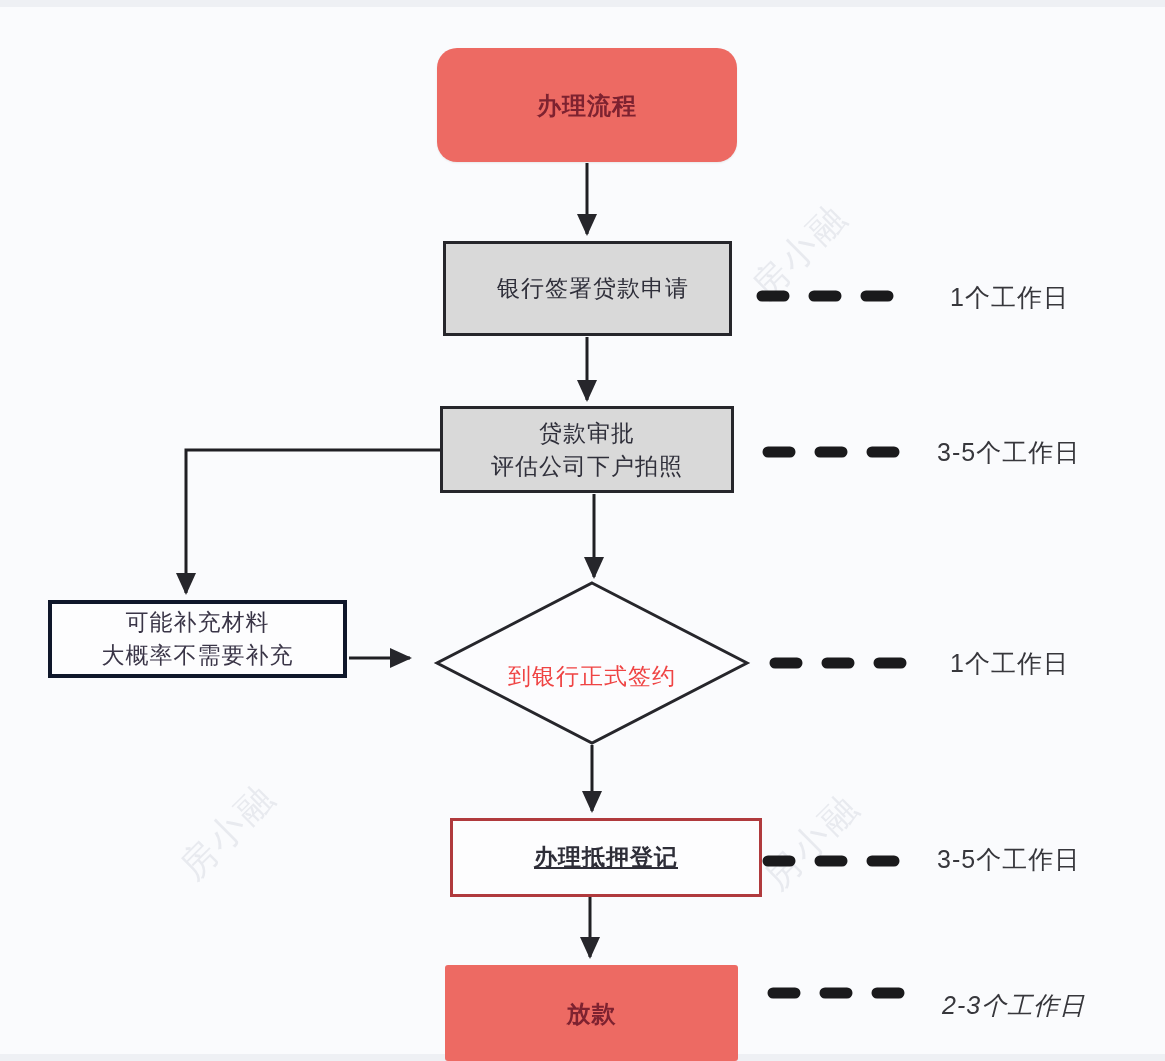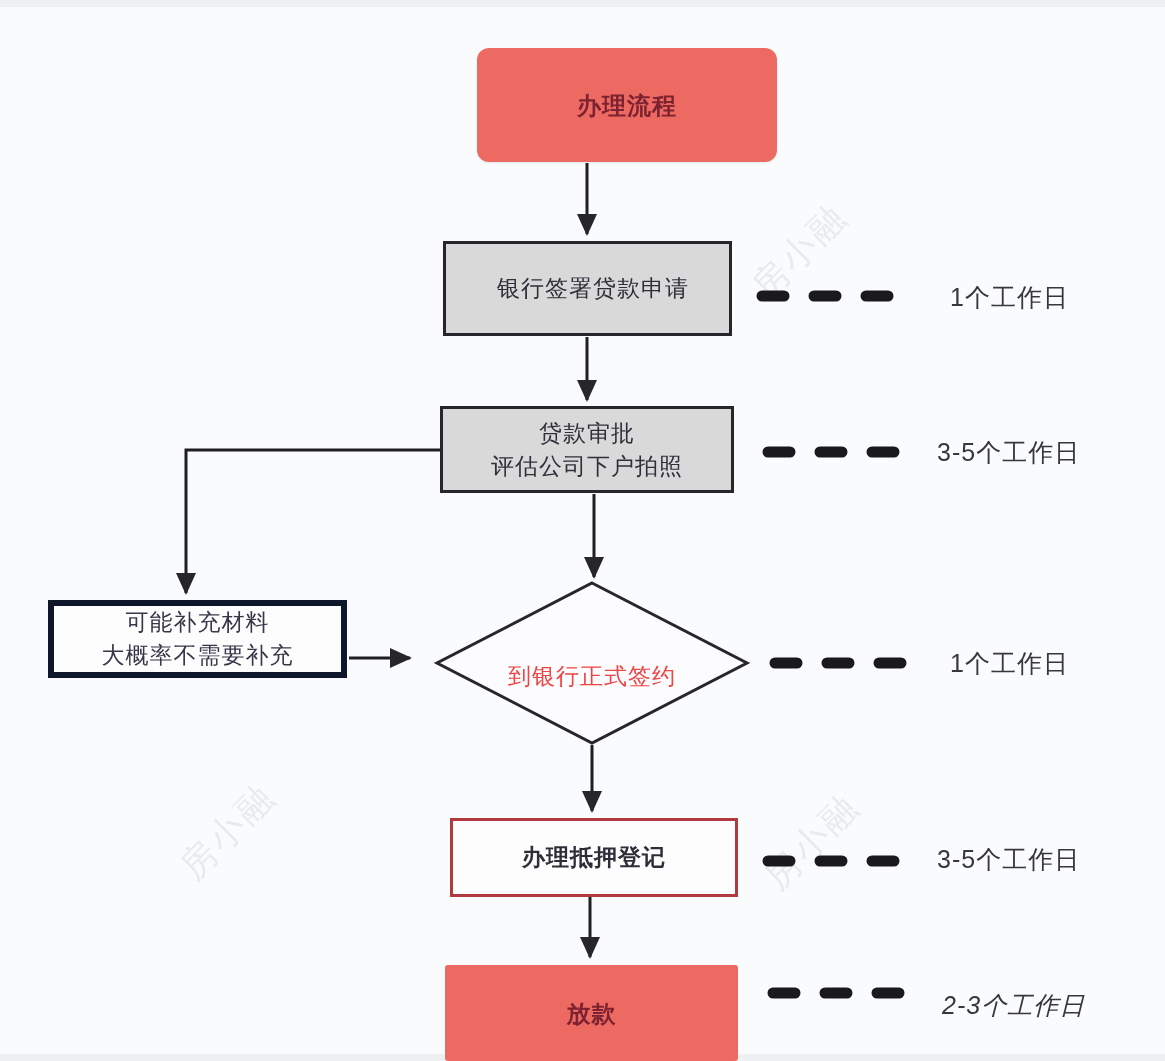--- a/index.html
+++ b/index.html
@@ -30,30 +30,30 @@
     font-size:23px;
     line-height:33px;
     letter-spacing:1px;
   }
   .node-red{
     background:#ed6a63;
     color:#7d2230;
     font-weight:700;
     font-size:24px;
   }
-  .node-start{border-radius:12px;box-shadow:0 1px 2px rgba(0,0,0,0.08);margin-left:40px;}
+  .node-start{border-radius:20px;box-shadow:0 1px 2px rgba(0,0,0,0.08);}
   .node-end{border-radius:3px;}
   .node-gray{
     background:#d9d9d9;
     border:3px solid #26262b;
     color:#2f2f3a;
   }
   .node-white{
     background:#fdfdfe;
-    border:6px solid #0f172a;
+    border:4px solid #0f172a;
     color:#3a3547;
   }
   .node-redborder{
     background:#fdfdfe;
     border:3px solid #b03a3d;
     color:#2e2e38;
     font-weight:700;
   }
   .diamond-label{
     position:absolute;
@@ -139,21 +139,21 @@
     <div>评估公司下户拍照</div>
   </div>
 
   <div class="node node-white" style="left:48px;top:600px;width:299px;height:78px;">
     <div>可能补充材料</div>
     <div>大概率不需要补充</div>
   </div>
 
   <div class="diamond-label" style="left:472px;top:649px;width:240px;">到银行正式签约</div>
 
-  <div class="node node-redborder" style="left:450px;top:818px;width:288px;height:79px;">
+  <div class="node node-redborder" style="left:450px;top:818px;width:312px;height:79px;text-decoration:underline;">
     <div>办理抵押登记</div>
   </div>
 
   <div class="node node-red node-end" style="left:445px;top:965px;width:293px;height:96px;">
     <div>放款</div>
   </div>
 
   <div class="duration" style="left:950px;top:297px;">1个工作日</div>
   <div class="duration" style="left:937px;top:452px;">3-5个工作日</div>
   <div class="duration" style="left:950px;top:663px;">1个工作日</div>

